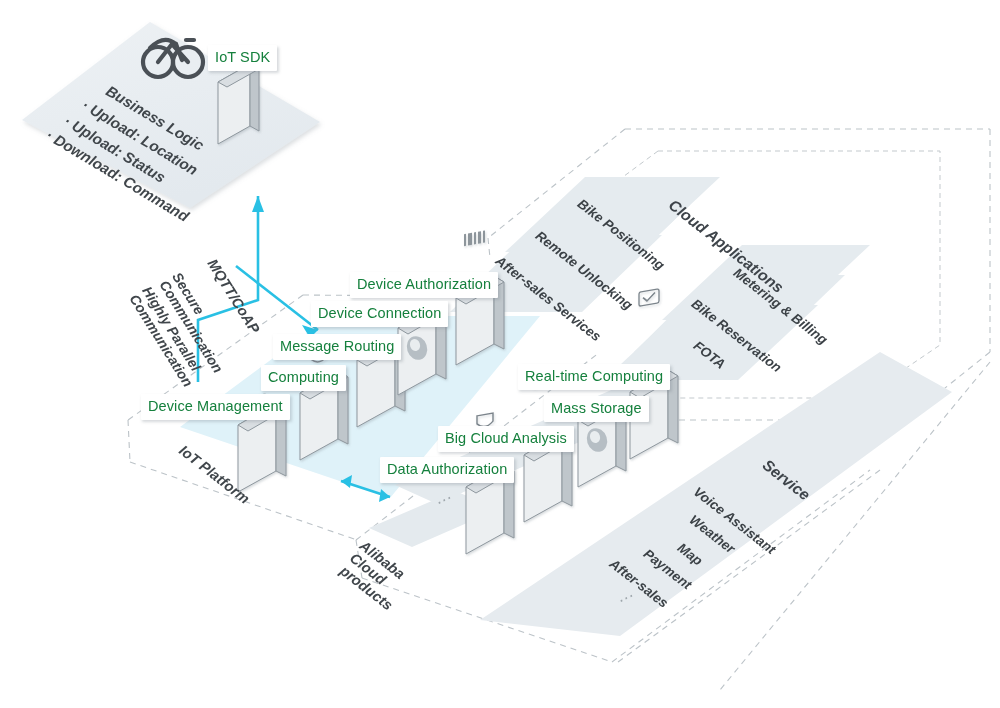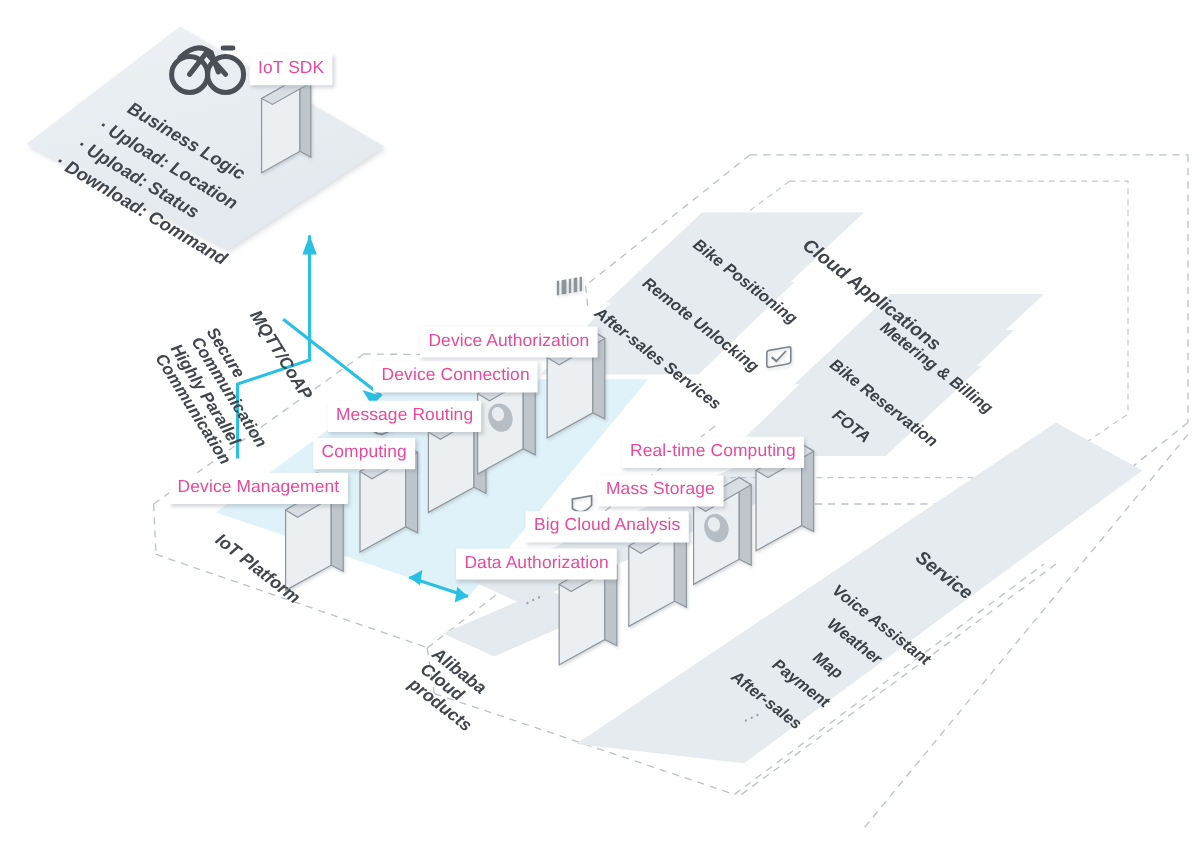--- a/index.html
+++ b/index.html
@@ -2,21 +2,21 @@
 <html><head>
 <meta charset="utf-8">
 <style>
   html,body{margin:0;padding:0;background:#ffffff;}
   body{width:1000px;height:708px;overflow:hidden;position:relative;
        font-family:"Liberation Sans",sans-serif;}
   #stage{position:absolute;inset:0;width:1000px;height:708px;}
   svg{position:absolute;left:0;top:0;width:1000px;height:708px;overflow:visible;}
 
   
-  .lbl{position:absolute;background:#ffffff;color:#ec4899;
+  .lbl{position:absolute;background:#ffffff;color:#15803d;
        font-size:14.5px;line-height:1;letter-spacing:.1px;
        padding:5px 7px 6px 7px;white-space:nowrap;
        box-shadow:1.5px 2px 3px rgba(120,130,140,.30);
        border-radius:1px;}
 
   
   .iso{position:absolute;white-space:nowrap;color:#40464b;
        font-weight:bold;font-style:italic;}
   .panel-title{color:#3e444a;font-weight:bold;font-style:italic;}
   .bar-txt{color:#3b4146;font-weight:bold;font-style:italic;font-size:13.5px;}
@@ -245,21 +245,21 @@
 
   <div class="iso" style="left:186px;top:442px;font-size:14.5px;transform:rotate(38deg);transform-origin:left top;">IoT Platform</div>
 
   <div class="lbl" style="left:350px;top:272px;">Device Authorization</div>
   <div class="lbl" style="left:273px;top:334px;">Message Routing</div>
   <div class="lbl" style="left:311px;top:301px;">Device Connection</div>
   <div class="lbl" style="left:261px;top:365px;">Computing</div>
   <div class="lbl" style="left:141px;top:394px;">Device Management</div>
 
   <div class="lbl" style="left:518px;top:364px;">Real-time Computing</div>
-  <div class="lbl" style="left:498px;top:396px;">Mass Storage</div>
+  <div class="lbl" style="left:544px;top:396px;">Mass Storage</div>
   <div class="lbl" style="left:438px;top:426px;">Big Cloud Analysis</div>
   <div class="lbl" style="left:380px;top:457px;">Data Authorization</div>
 
   <div class="iso" style="left:366px;top:538px;font-size:14.5px;transform:rotate(38deg);transform-origin:left top;width:96px;white-space:normal;line-height:1.1;">Alibaba Cloud products</div>
   <div class="iso dim" style="left:434px;top:494px;font-size:12px;transform:rotate(-26deg);transform-origin:left top;">...</div>
 
   <div class="panel-title" style="position:absolute;left:676px;top:196px;font-size:15.5px;transform:rotate(38deg);transform-origin:left top;">Cloud Applications</div>
 
   <div class="bar-txt" style="position:absolute;left:584px;top:196px;transform:rotate(38deg);transform-origin:left top;">Bike Positioning</div>
   <div class="bar-txt" style="position:absolute;left:542px;top:228px;transform:rotate(38deg);transform-origin:left top;">Remote Unlocking</div>

